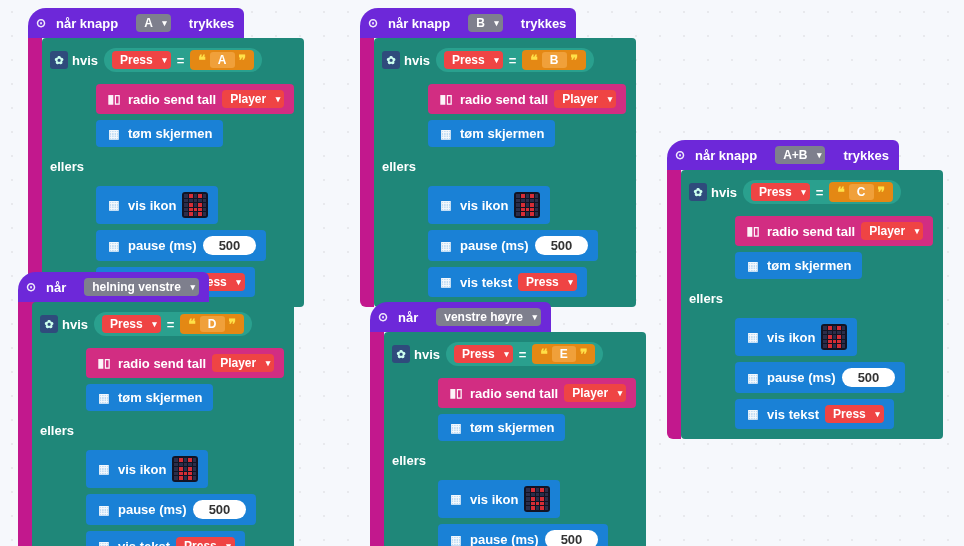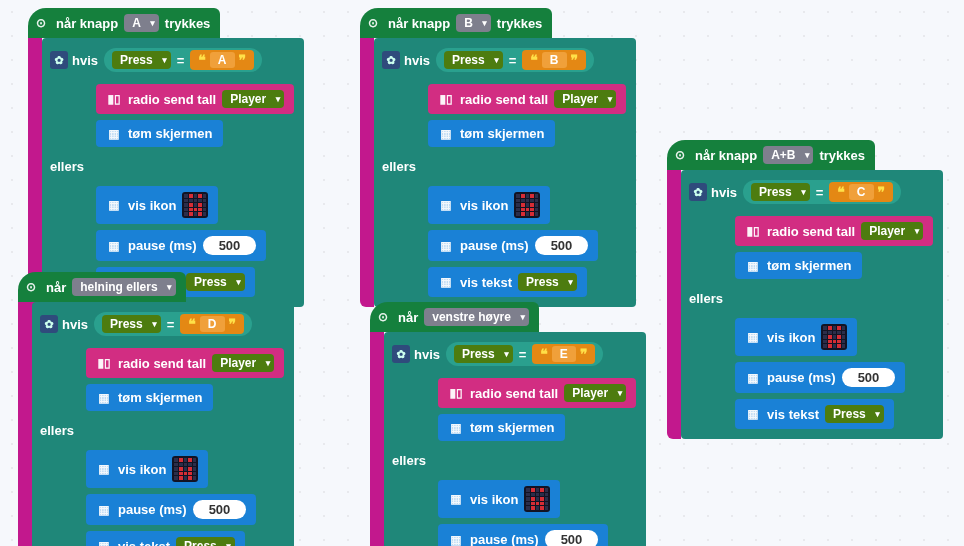--- a/index.html
+++ b/index.html
@@ -14,27 +14,27 @@
       #f6f8fc;
     width: 964px;
     height: 546px;
     position: relative;
     overflow: hidden;
   }
 
   .stack { position: absolute; }
 
   .hat {
-    background: #15803d;
+    background: #6d28d9;
     border-radius: 18px 6px 0 0;
     padding: 6px 10px 6px 28px;
     position: relative;
     display: inline-flex;
     align-items: center;
-    gap: 6px;
+    gap: 18px;
     min-height: 26px;
   }
   .hat::before {
     content: "⊙";
     position: absolute;
     left: 8px; top: 50%;
     transform: translateY(-50%);
     font-size: 12px;
     opacity: 0.9;
   }
@@ -117,21 +117,21 @@
     white-space: nowrap;
   }
   .field::after {
     content: "▾";
     position: absolute;
     right: 4px; top: 50%;
     transform: translateY(-50%);
     font-size: 9px;
   }
   .f-grey   { background: #7e7f8d; }
-  .f-red    { background: #4d7c0f; }
+  .f-red    { background: #ef4444; }
   .f-num    { background: #fff; color: #333; border-radius: 10px; padding:2px 16px; font-weight:600; }
   .noarrow::after { content: none; }
 
   .quotes { color: #ffe048; font-size: 14px; padding: 0 2px; }
   .strbox {
     background: #e48814;
     border-radius: 4px;
     padding: 2px 6px;
     display: inline-flex;
     align-items: center;
@@ -409,21 +409,21 @@
       <span>vis tekst</span>
       <span class="field f-red">Press</span>
     </div>
           </div>
       </div>
     </div>
   </div>
   <div class="stack" style="left:18px;top:272px">
     <div class="hat">
         <span>når</span>
-       <span class="field f-grey">helning ellers</span>
+       <span class="field f-grey">helning venstre</span>
       </div>
     <div class="hat-body">
       <div class="hat-side"></div>
       <div class="cblock">
         <div class="crow">
           <span class="gear"></span>
           <span class="kw">hvis</span>
           <span class="tealop">
       <span class="field f-red">Press</span>
       <span>=</span>

